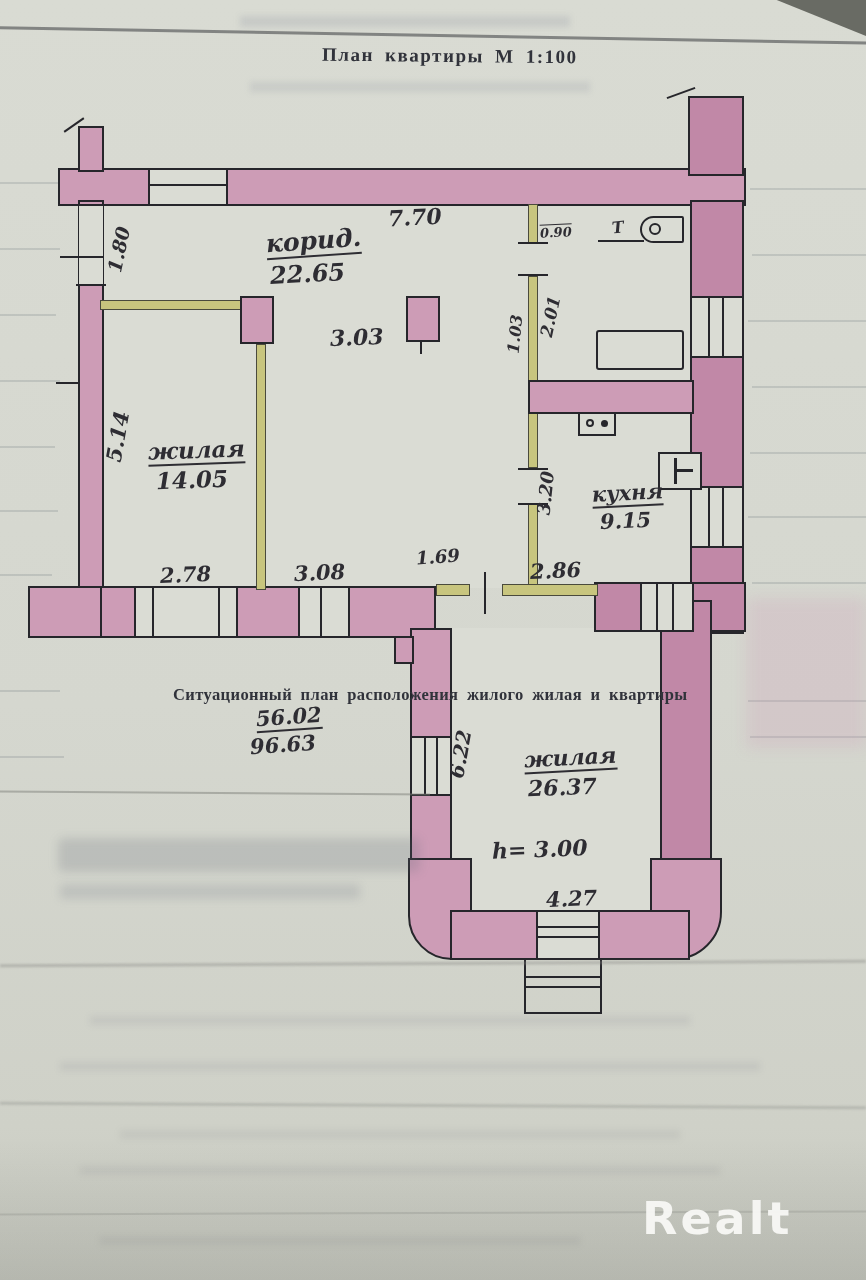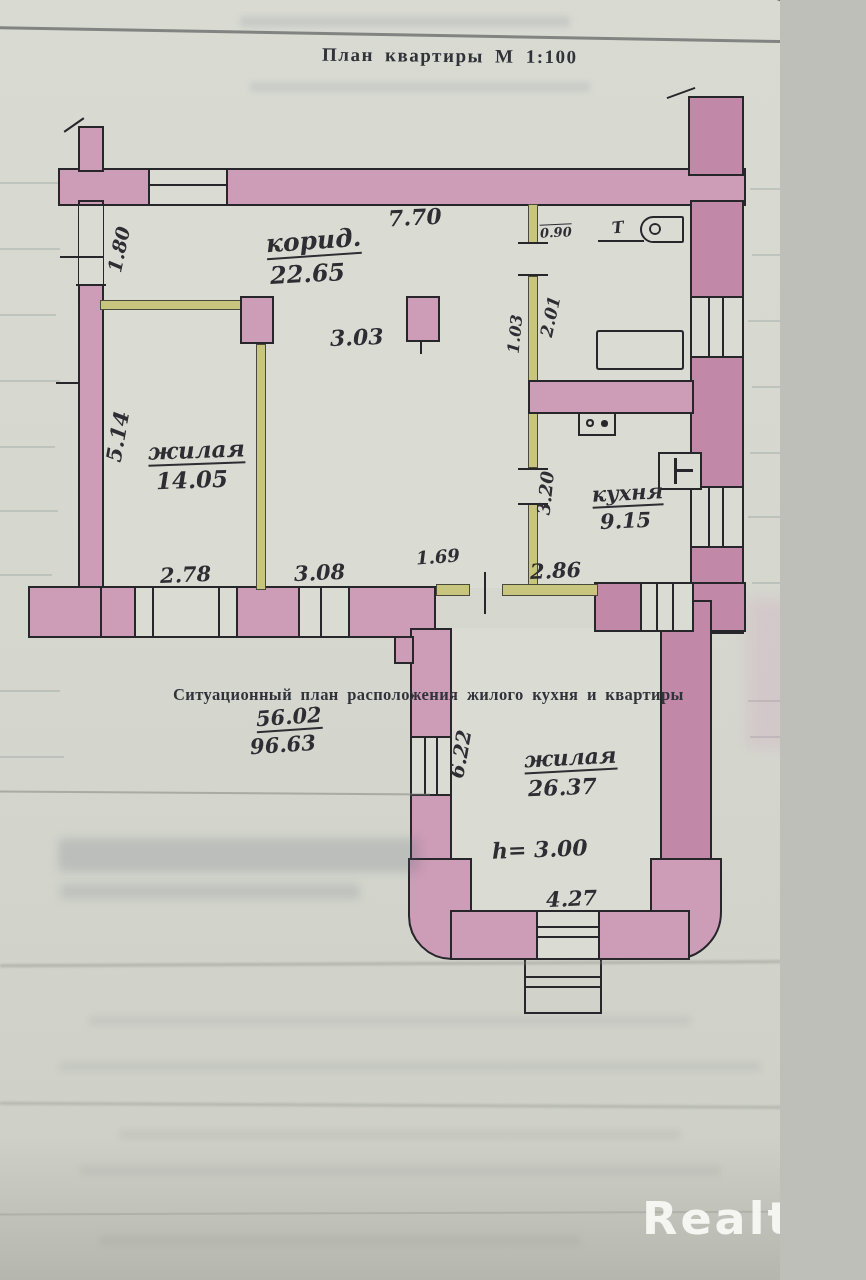--- a/index.html
+++ b/index.html
@@ -1,17 +1,17 @@
 <!DOCTYPE html>
 <html style="--wall: #cd9cb6; --wall2: #c188a7; --partition: #c8c57e; --room: #dadcd4; --paper: #d5d7cf; --ink: #2e2d33; --outline: #26262b;"><head>
 <meta charset="utf-8">
 <style>
   html,body{margin:0;padding:0;background:#bdbfb8;}
   *{box-sizing:border-box;}
-  .page{position:relative;width:780px;height:1280px;overflow:hidden;
+  .page{position:relative;width:866px;height:1280px;overflow:hidden;
         background:linear-gradient(180deg,#d9dbd3 0%,#d5d7cf 55%,#cfd1c8 88%,#c6c8bf 100%);
         font-family:"DejaVu Serif",serif;}
   .abs{position:absolute;}
   
   .w{position:absolute;background:var(--wall,#cd9cb6);border:2.5px solid var(--outline,#26262b);}
   .w2{position:absolute;background:var(--wall2,#c088a7);border:2.5px solid var(--outline,#26262b);}
   
   .p{position:absolute;background:var(--partition,#c8c57e);border:1.5px solid #4a4a3c;}
   
   .win{position:absolute;background:var(--room,#dadcd4);border:2px solid var(--outline,#26262b);}
@@ -172,21 +172,21 @@
 
   <div class="hw" style="left:524px;top:484px;font-size:18px;transform:rotate(-84deg);">3.20</div>
   <div class="hw u" style="left:592px;top:482px;font-size:21px;transform:rotate(-3deg);">кухня</div>
   <div class="hw" style="left:600px;top:510px;font-size:21px;transform:rotate(-2deg);">9.15</div>
 
   <div class="hw" style="left:160px;top:564px;font-size:21px;transform:rotate(-2deg);">2.78</div>
   <div class="hw" style="left:294px;top:562px;font-size:21px;transform:rotate(-2deg);">3.08</div>
   <div class="hw" style="left:416px;top:548px;font-size:18px;transform:rotate(-4deg);">1.69</div>
   <div class="hw" style="left:530px;top:560px;font-size:21px;transform:rotate(-2deg);">2.86</div>
 
-  <div class="typed" style="left:173px;top:686px;font-size:16.5px;letter-spacing:.4px;word-spacing:4px;">Ситуационный план расположения жилого кухня и квартиры</div>
+  <div class="typed" style="left:173px;top:686px;font-size:16.5px;letter-spacing:.4px;word-spacing:4px;">Ситуационный план расположения жилого жилая и квартиры</div>
   <div class="hw u" style="left:256px;top:706px;font-size:21px;transform:rotate(-4deg);">56.02</div>
   <div class="hw" style="left:250px;top:734px;font-size:21px;transform:rotate(-4deg);">96.63</div>
 
   <div class="hw" style="left:436px;top:744px;font-size:20px;transform:rotate(-80deg);">6.22</div>
   <div class="hw u" style="left:524px;top:746px;font-size:22px;transform:rotate(-3deg);">жилая</div>
   <div class="hw" style="left:528px;top:776px;font-size:22px;transform:rotate(-2deg);">26.37</div>
   <div class="hw" style="left:492px;top:838px;font-size:22px;transform:rotate(-2deg);">h= 3.00</div>
   <div class="hw" style="left:546px;top:888px;font-size:21px;transform:rotate(-2deg);">4.27</div>
 
   <div class="ghost" style="left:0;top:792px;width:430px;height:2px;background:rgba(125,127,122,.5);transform:rotate(.4deg);"></div>

